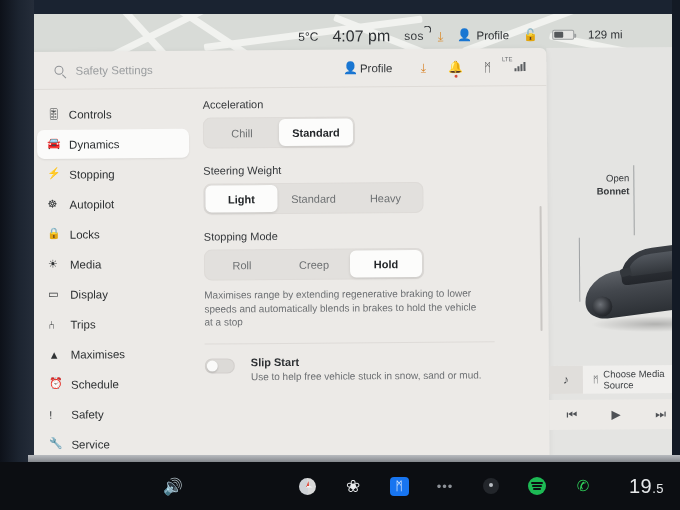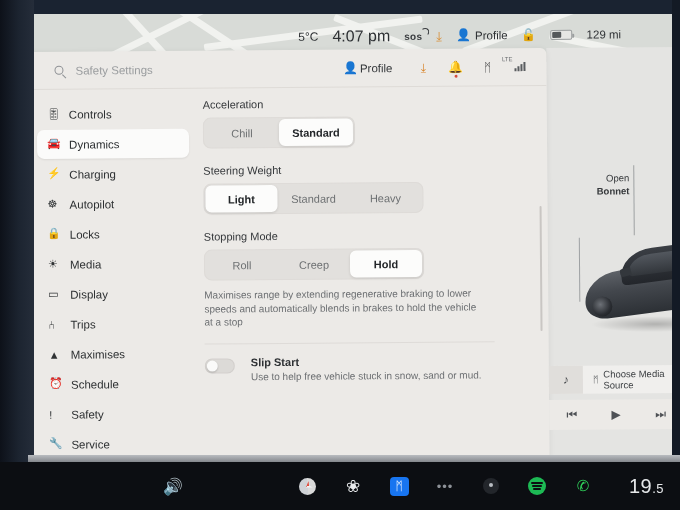--- a/index.html
+++ b/index.html
@@ -75,21 +75,21 @@
     position: absolute; left: 0; top: 14px;
     width: 652px; height: 30px;
     display: flex; align-items: center;
     font-size: 11.5px; color: #2e3134;
     z-index: 3;
   }
   .sb-item { display: flex; align-items: center; gap: 4px; margin-right: 14px; white-space: nowrap;}
   .sb-temp { font-size: 12px; }
   .sb-time { font-size: 16px; }
   .sos {
-    font-size: 10px; font-weight: bold; letter-spacing: .3px;
+    font-size: 12px; font-weight: normal; letter-spacing: .3px;
     position: relative; color: #3a3d40;
   }
   .sos:after {
     content:""; position:absolute; right:-7px; top:-3px;
     width:6px; height:6px;
     border:1.4px solid #3a3d40; border-left-color:transparent; border-bottom-color:transparent;
     border-radius: 50%;
   }
   .dl-icon { color: #d98a2b; font-size: 13px; line-height: 1; }
   .person-icon { font-size: 12px; }
@@ -481,21 +481,21 @@
           <div class="nav-item">
             <span class="nav-ico">🎚</span>
             <span class="nav-lbl">Controls</span>
           </div>
           <div class="nav-item active">
             <span class="nav-ico">🚘</span>
             <span class="nav-lbl">Dynamics</span>
           </div>
           <div class="nav-item">
             <span class="nav-ico">⚡</span>
-            <span class="nav-lbl">Charging</span>
+            <span class="nav-lbl">Stopping</span>
           </div>
           <div class="nav-item">
             <span class="nav-ico">☸</span>
             <span class="nav-lbl">Autopilot</span>
           </div>
           <div class="nav-item">
             <span class="nav-ico">🔒</span>
             <span class="nav-lbl">Locks</span>
           </div>
           <div class="nav-item">

